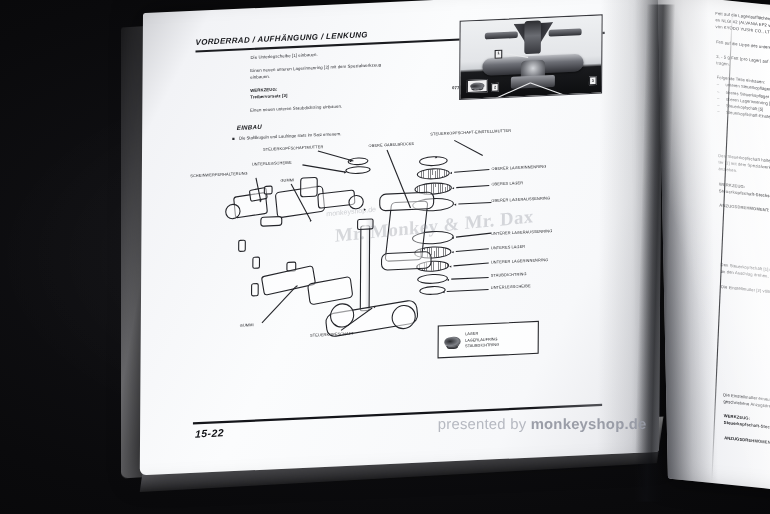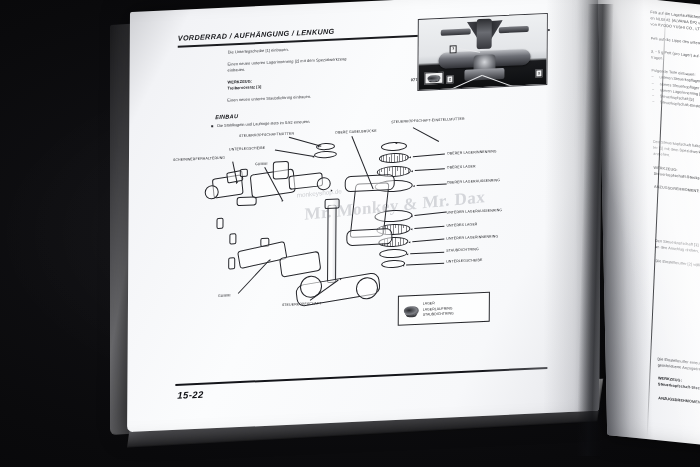--- a/index.html
+++ b/index.html
@@ -578,13 +578,16 @@
         <div class="rp-gap"></div>
         <div class="rp-line b">ANZUGSDREHMOMENT:</div>
       </div>
       <div class="sheen"></div>
     </div>
 
     <div class="spine"></div>
     <div class="spine-line"></div>
   </div>
 
+  <div class="wm-bottom">
+    <span>presented by </span><b>monkeyshop.de</b>
+  </div>
 </div>
 
 </body></html>

